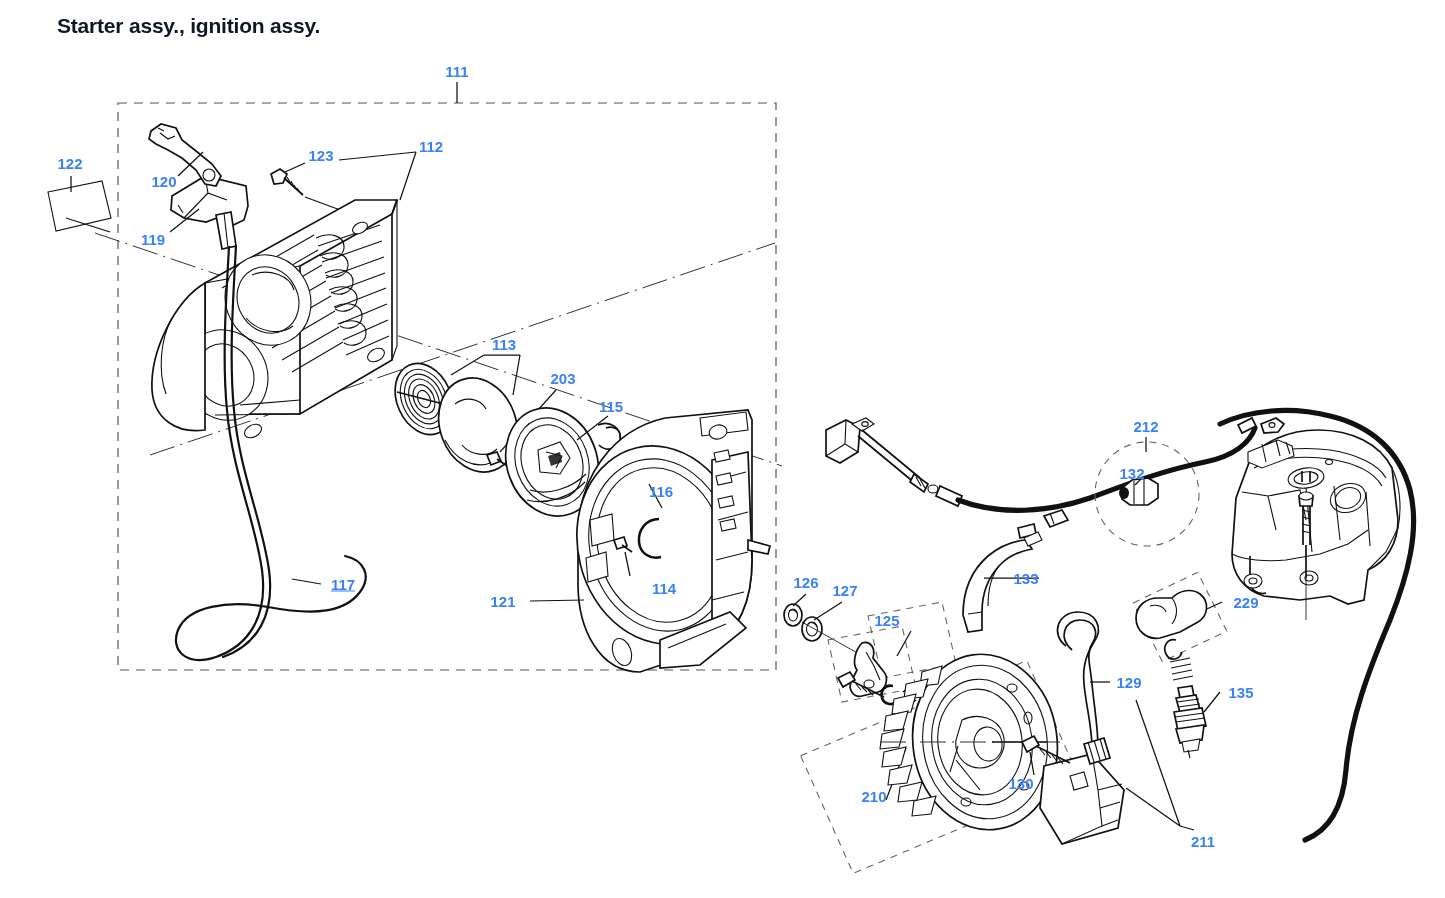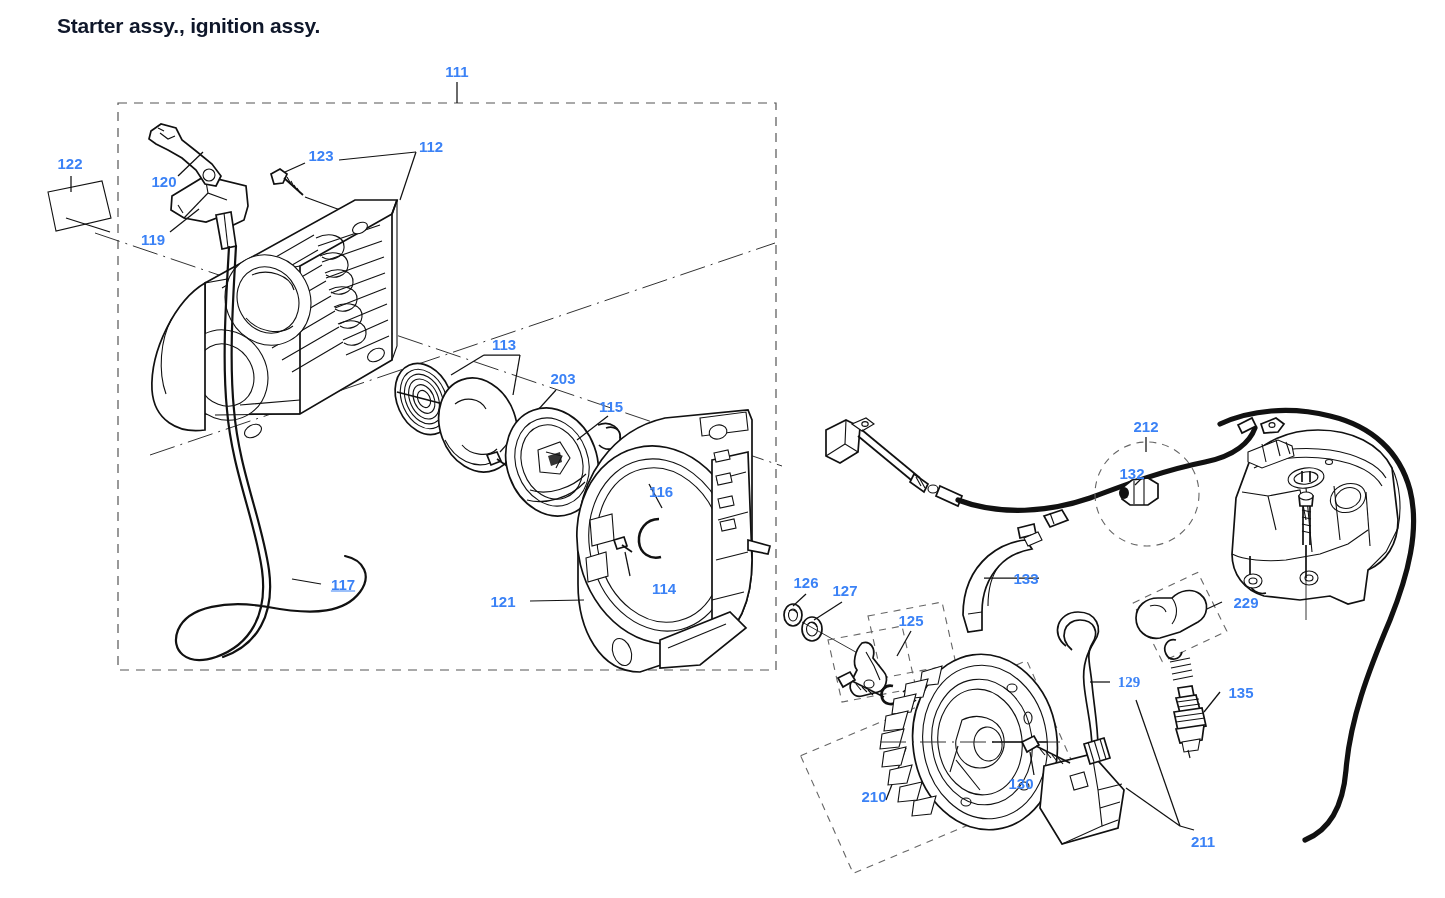--- a/index.html
+++ b/index.html
@@ -446,21 +446,21 @@
   <div class="callout" style="left:611px;  top:406px;">115</div>
   <div class="callout" style="left:661px;  top:491px;text-align:right;">116</div>
   <div class="callout" style="left:630px;  top:588px;margin-left:34px;">114</div>
   <div class="callout" style="left:343px;  top:584px;text-decoration:underline;">117</div>
   <div class="callout" style="left:503px;  top:601px;">121</div>
   <div class="callout" style="left:1146px; top:426px;">212</div>
   <div class="callout" style="left:1132px; top:473px;">132</div>
   <div class="callout" style="left:1011px; top:578px;margin-left:15px;">133</div>
   <div class="callout" style="left:806px;  top:582px;">126</div>
   <div class="callout" style="left:845px;  top:590px;">127</div>
-  <div class="callout" style="left:911px;  top:620px;">125</div>
+  <div class="callout" style="left:887px;  top:620px;">125</div>
   <div class="callout" style="left:1246px; top:602px;">229</div>
-  <div class="callout" style="left:1129px; top:682px;font-family:Liberation Serif, serif;">129</div>
+  <div class="callout" style="left:1129px; top:682px;">129</div>
   <div class="callout" style="left:1241px; top:692px;">135</div>
   <div class="callout" style="left:1021px; top:783px;">130</div>
   <div class="callout" style="left:874px;  top:796px;">210</div>
   <div class="callout" style="left:1203px; top:841px;">211</div>
 
 </div>
 
 </body></html>

